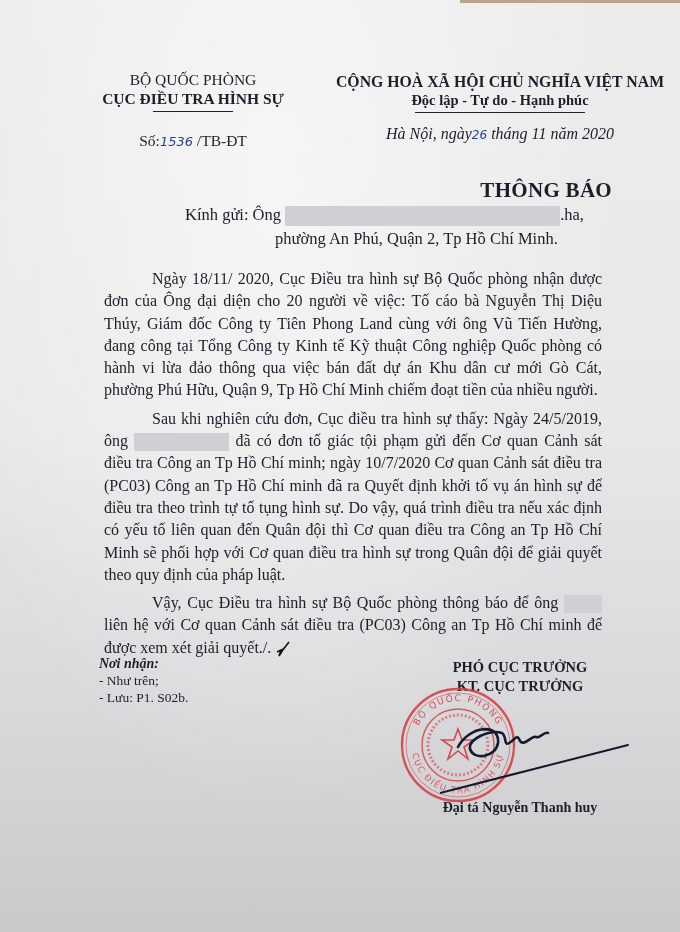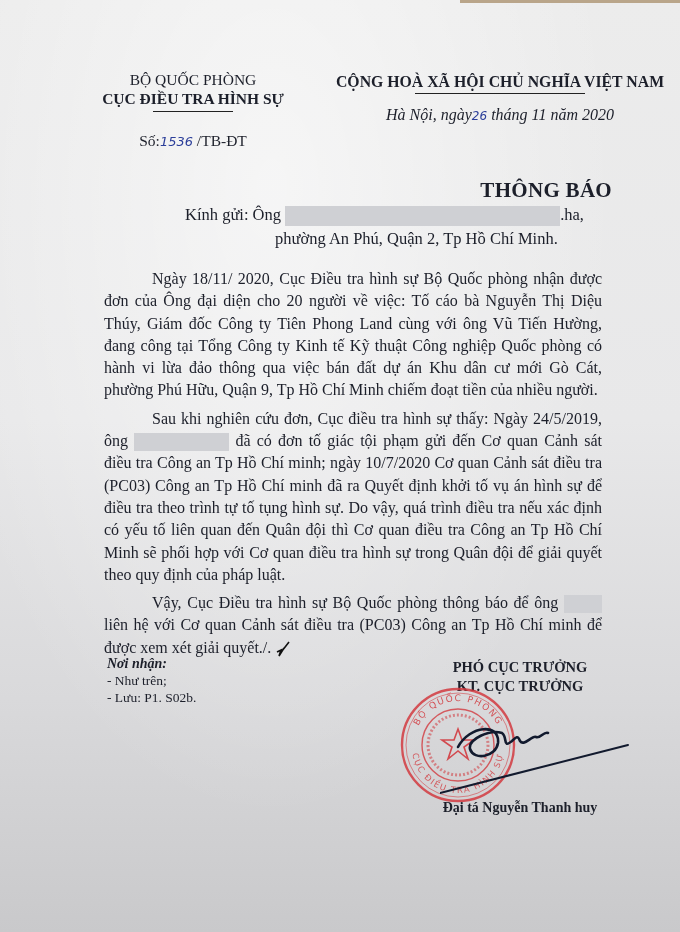--- a/index.html
+++ b/index.html
@@ -36,21 +36,21 @@
   .title { left:192px; top:178px; width:420px; font-size:21px; letter-spacing:0.3px;text-align:right; }
   .addr { left:185px; top:203px; width:420px; font-size:16.5px; line-height:24px; }
   .addr .line2 { padding-left:90px; }
   .redact { display:inline-block; background:#cfd0d4; vertical-align:middle; }
 
   .body { left:104px; top:268px; width:498px; font-size:16px; line-height:22.3px; text-align:justify; }
   .body p { margin:0 0 6px 0; text-indent:48px; }
 
   .stamp-tick { display:inline-block; width:16px; height:18px; vertical-align:middle; }
 
-  .recv { left:107px; top:655px; width:200px; font-size:13.5px; line-height:17px; }
+  .recv { left:99px; top:655px; width:200px; font-size:13.5px; line-height:17px; }
   .recv .lbl { font-size:14px; }
 
   .sign { left:425px; top:658px; width:190px; font-size:14.5px; line-height:19px; }
   .seal { left:398px; top:685px; width:120px; height:118px; }
   .signature { left:440px; top:705px; width:195px; height:100px; }
   .signer { left:410px; top:792px; width:220px; font-size:14px;margin-top:8px; }
 </style>
 </head>
 <body>
 
@@ -61,20 +61,21 @@
   <div>BỘ QUỐC PHÒNG</div>
   <div class="bold">CỤC ĐIỀU TRA HÌNH SỰ</div>
   <div class="rule"></div>
   <div class="so">
     <span>Số:</span><span class="hw">1536</span>&nbsp;<span>/TB-ĐT</span>
   </div>
 </div>
 
 <div class="abs hdr-right center">
   <div class="bold">CỘNG HOÀ XÃ HỘI CHỦ NGHĨA VIỆT NAM</div>
+  <div class="bold motto">Độc lập - Tự do -  Hạnh phúc</div>
   <div class="rule"></div>
   <div class="ital date">
     <span>Hà Nội, ngày</span><span class="hw" style="font-size:12px">26</span><span> tháng  11 năm  2020</span>
   </div>
 </div>
 
 <div class="abs title center bold">THÔNG BÁO</div>
 
 <div class="abs addr">
   <div>

